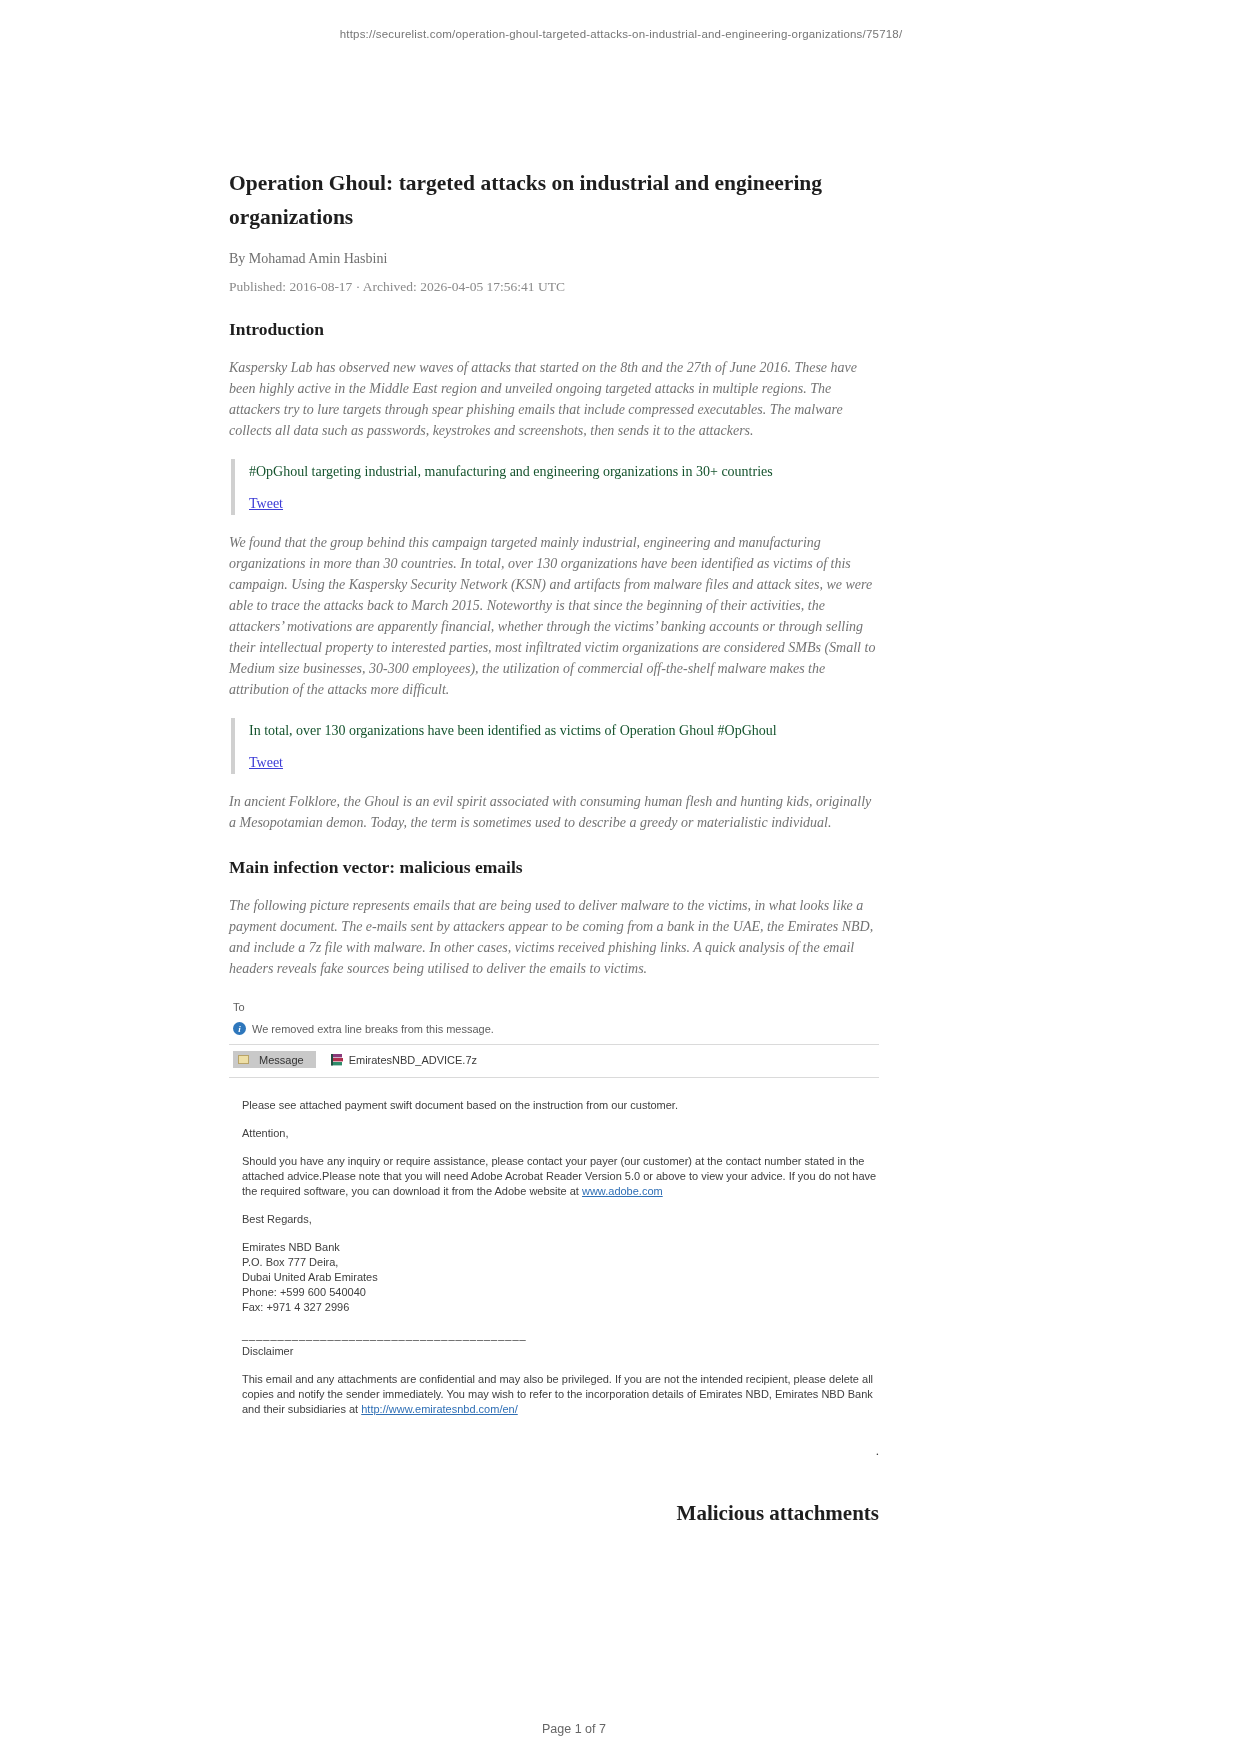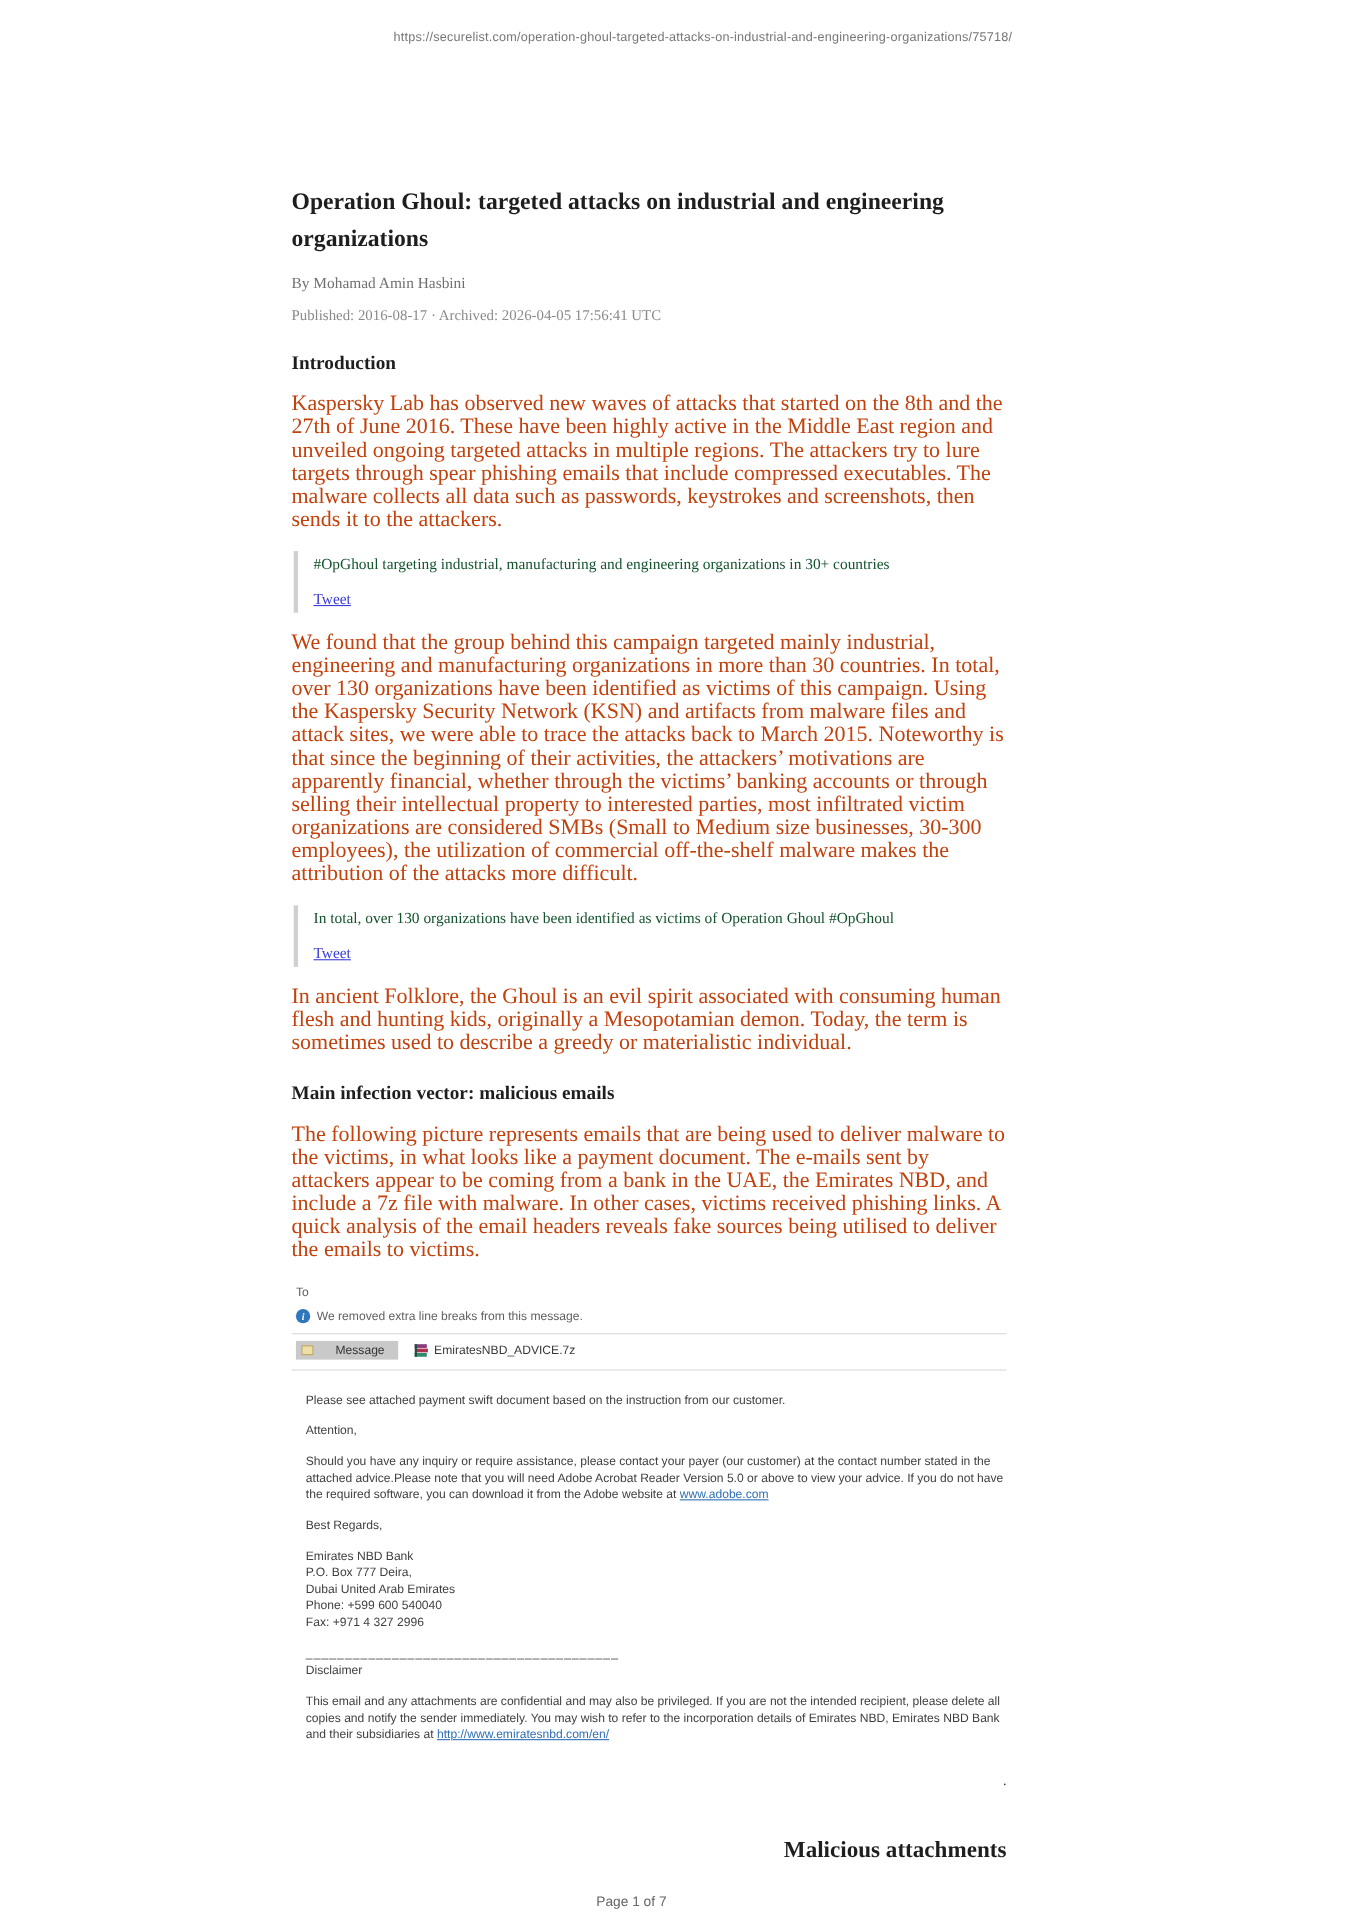--- a/index.html
+++ b/index.html
@@ -2,41 +2,41 @@
 <html><head>
 <meta charset="utf-8">
 <style>
   * { box-sizing: border-box; }
   html,body { margin:0; padding:0; }
   body {
     width:1242px; height:1756px; background:#ffffff;
     font-family:"Liberation Serif", serif; color:#3a3a3a;
     position:relative; overflow:hidden;
   }
-  .page { position:relative; width:1242px; height:1756px; background:#ffffff;padding-left:36px; }
+  .page { position:relative; width:1242px; height:1756px; background:#ffffff; }
   .content { width:650px; margin-left:229px; }
 
   .url-bar {
     padding-top:28px; text-align:center;
     font-family:"Liberation Sans", sans-serif;
     font-size:11.5px; color:#767676; letter-spacing:.2px;
   }
 
   h1.title {
     margin:126px 0 0 0;
     font-family:"Liberation Serif", serif;
     font-size:21.5px; line-height:34px; font-weight:bold; color:#1e1e1e;
   }
   .byline { margin-top:17px; font-size:14px; color:#6f6f6f; }
   .meta   { margin-top:12px; font-size:13.5px; color:#8a8a8a; }
 
   h2.sec { margin:24px 0 0 0; font-size:17.5px; font-weight:bold; color:#1e1e1e; }
   h3.sec { margin:42px 0 0 0; font-size:21px;  font-weight:bold; color:#1e1e1e;text-align:right; }
 
-  p.body { margin:17px 0 0 0; font-size:20px; line-height:21px; color:#c2410c; }
+  p.body { margin:17px 0 0 0; font-size:14px; line-height:21px; color:#737373;font-style:italic; }
 
   blockquote.quote {
     margin:18px 0 0 2px; padding:3px 0 3px 14px;
     border-left:4px solid #d0d0d0;
   }
   blockquote.quote p { margin:0; font-size:14px; line-height:20px; color:#14532d; }
   blockquote.quote a.tweet {
     display:inline-block; margin-top:14px; font-size:14px;
     color:#3c3cd6; text-decoration:underline; cursor:pointer;
   }
@@ -56,21 +56,21 @@
   .e-notice { display:flex; align-items:center; gap:6px; margin-top:9px; padding-left:4px;
               font-size:11px; color:#5f5f5f; }
   .info-icon {
     width:13px; height:13px; border-radius:50%; background:#2e77bc; color:#fff;
     font:italic bold 9px "Liberation Serif", serif;
     display:flex; align-items:center; justify-content:center; flex:0 0 13px;
   }
   .rule { border:none; border-top:1px solid #dadada; margin:9px 0 0 0; height:0; }
   .tab-row { display:flex; align-items:center; margin-top:6px; padding-left:4px; }
   .message-tab {
-    display:flex; align-items:center; gap:20px; background:#c9c9c9;
+    display:flex; align-items:center; gap:10px; background:#c9c9c9;
     height:17px; padding:0 12px 0 5px; font-size:11px; color:#333333;
   }
   .mail-icon { width:11px; height:9px; background:#eedfa6; border:1px solid #b9a468; display:inline-block; }
   .attach { display:flex; align-items:center; margin-left:14px; gap:5px; }
   .attach-name { font-size:11px; color:#3a3a3a; }
   .e-body { margin-top:20px; padding-left:13px; font-size:11px; line-height:15px; color:#404040; }
   .e-body p { margin:13px 0 0 0; }
   .e-body p:first-child { margin-top:0; }
   .e-body a { color:#2f6fb5; text-decoration:underline; }
   .sig { margin-top:13px; }

